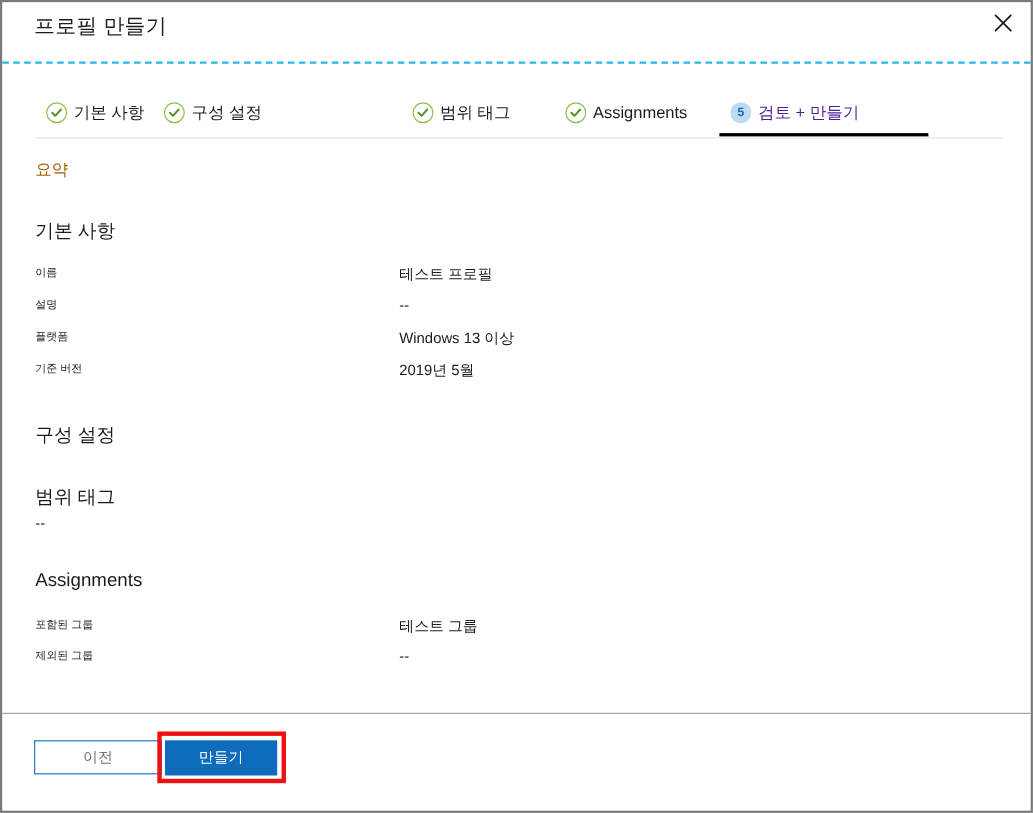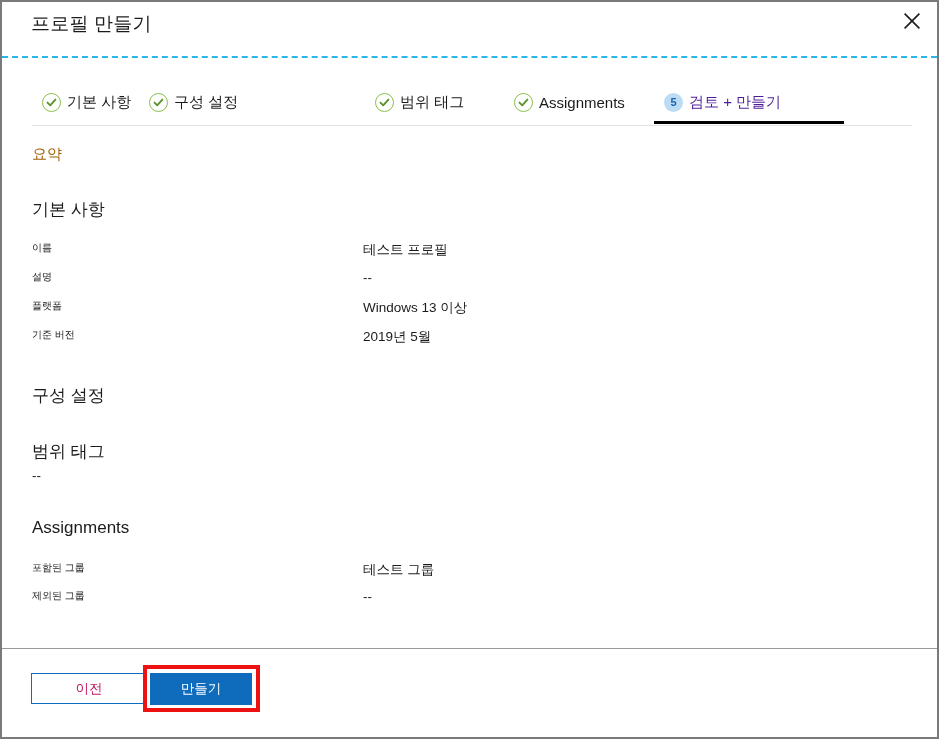--- a/index.html
+++ b/index.html
@@ -213,21 +213,21 @@
   }
   .btn-back {
     position: absolute;
     left: 29px;
     top: 24px;
     width: 116px;
     height: 31px;
     box-sizing: border-box;
     background: #ffffff;
     border: 1px solid #0f6cbd;
-    color: #be185d;
+    color: #737373;
     font-size: 13.5px;
     font-family: "Liberation Sans", sans-serif;
     cursor: pointer;
     display: flex;
     align-items: center;
     justify-content: center;
     padding: 0;
   }
   .btn-create {
     position: absolute;

